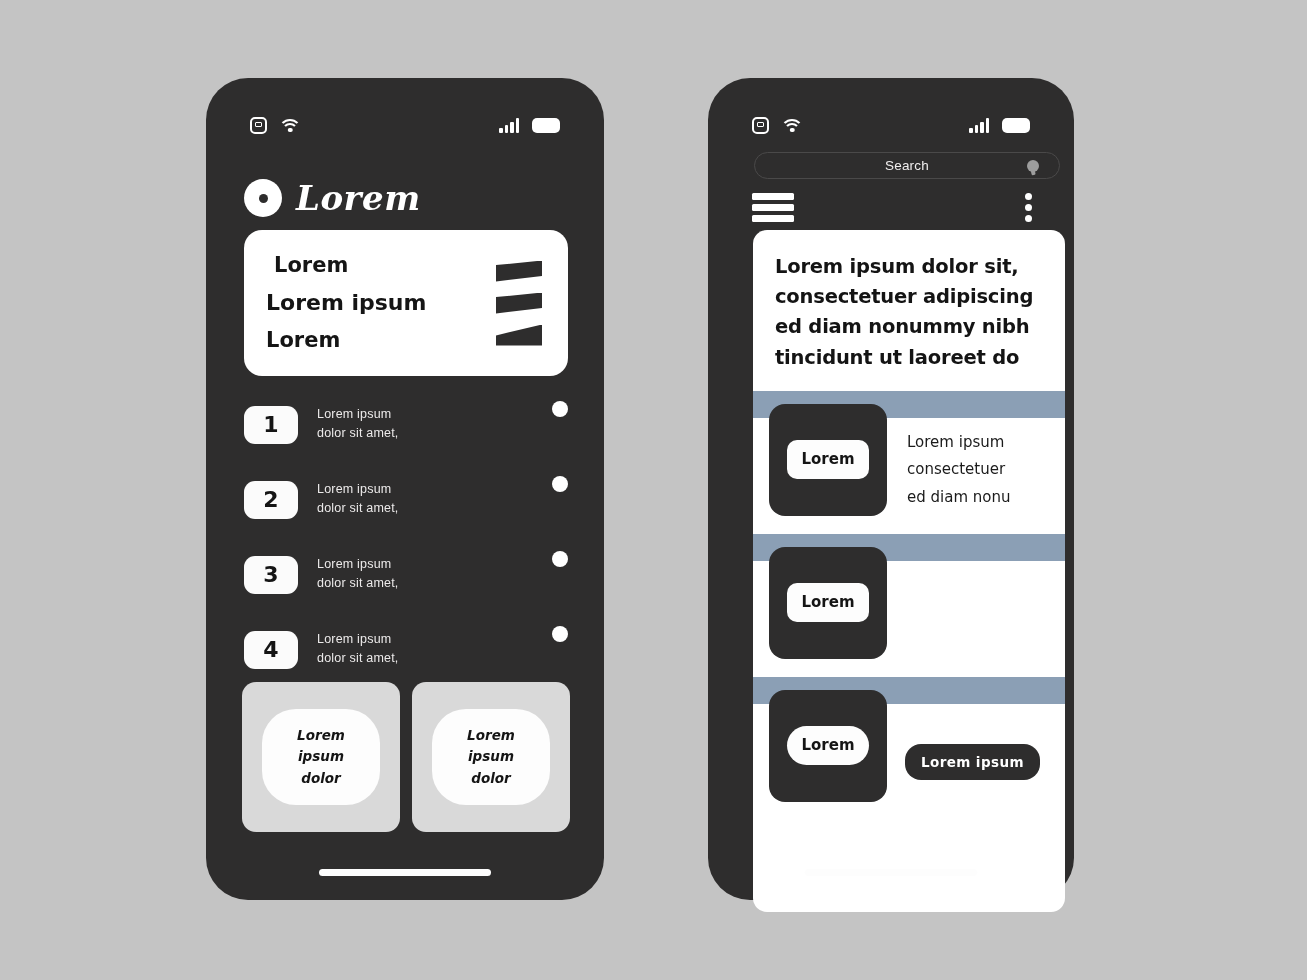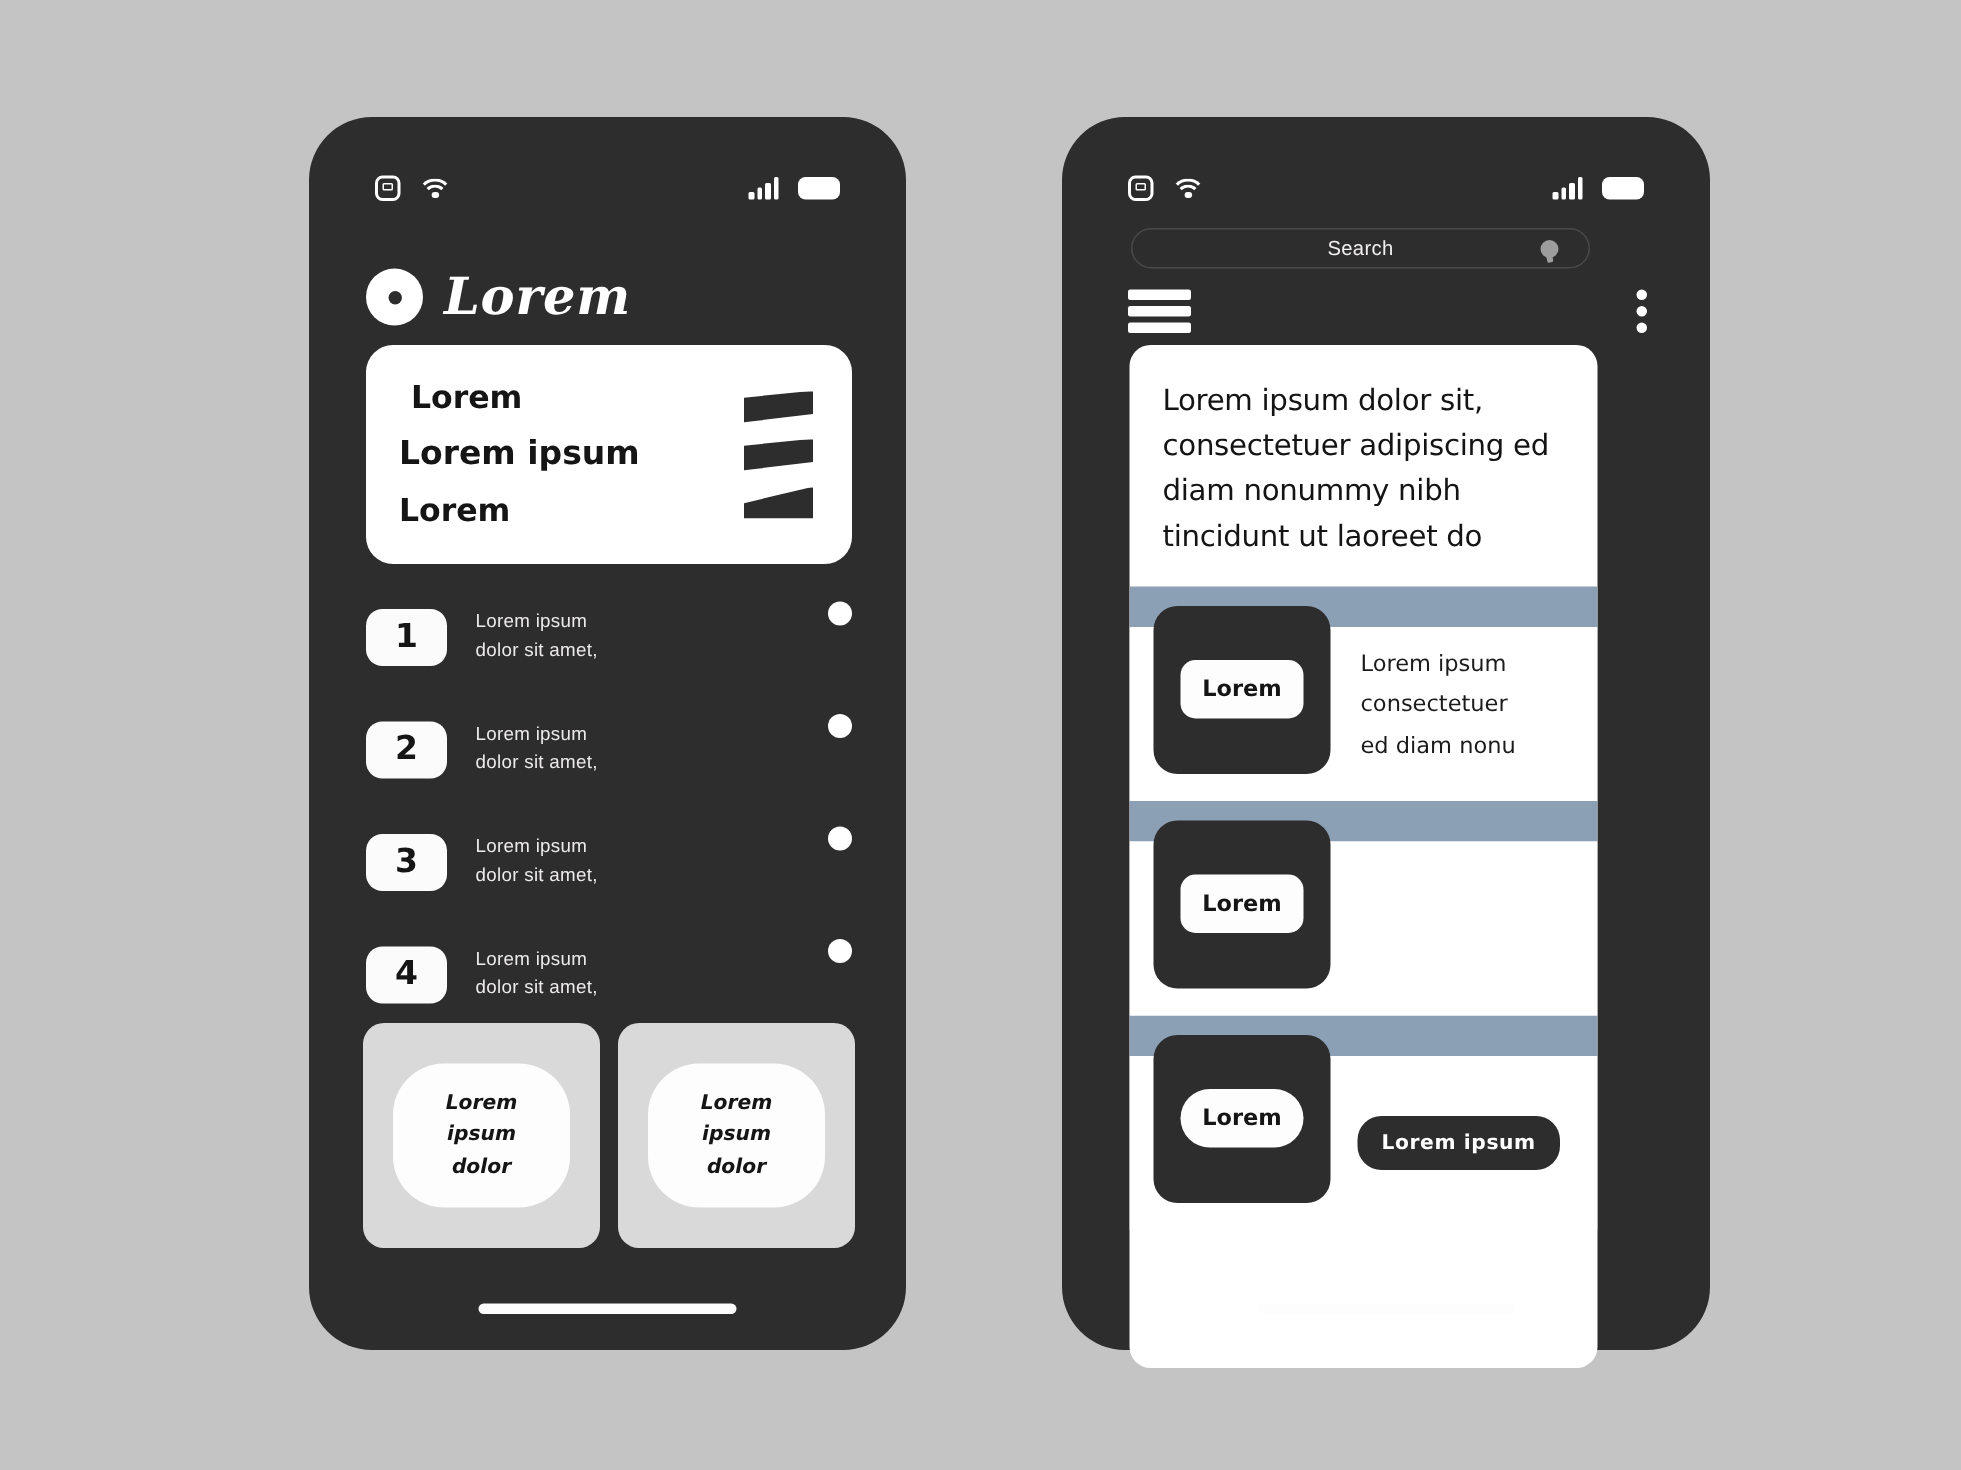--- a/index.html
+++ b/index.html
@@ -21,21 +21,21 @@
   }
 
   
   .phone {
     position: absolute;
     background: #2e2d2d;
     border-radius: 42px;
     box-sizing: border-box;
   }
   .phone-left  { left: 206px; top: 78px;  width: 398px; height: 822px; }
-  .phone-right { left: 708px; top: 78px;  width: 432px; height: 822px; }
+  .phone-right { left: 708px; top: 78px;  width: 366px; height: 822px; }
 
   
   .statusbar {
     position: absolute;
     left: 0; right: 0;
     top: 34px;
     height: 26px;
     display: flex;
     align-items: center;
     justify-content: space-between;
@@ -365,20 +365,21 @@
     top: 152px;
     width: 312px;
     height: 682px;
     background: #ffffff;
     border-radius: 14px;
     overflow: hidden;
   }
   .panel-head {
     padding: 22px 20px 18px 22px;
     box-sizing: border-box;
+    font-weight: bold;
   }
   .panel-head p {
     margin: 0;
     color: #141414;
     font-size: 19.5px;
     line-height: 1.55;
     letter-spacing: -0.2px;
     font-family: "DejaVu Sans", sans-serif;
   }
   .divider {

